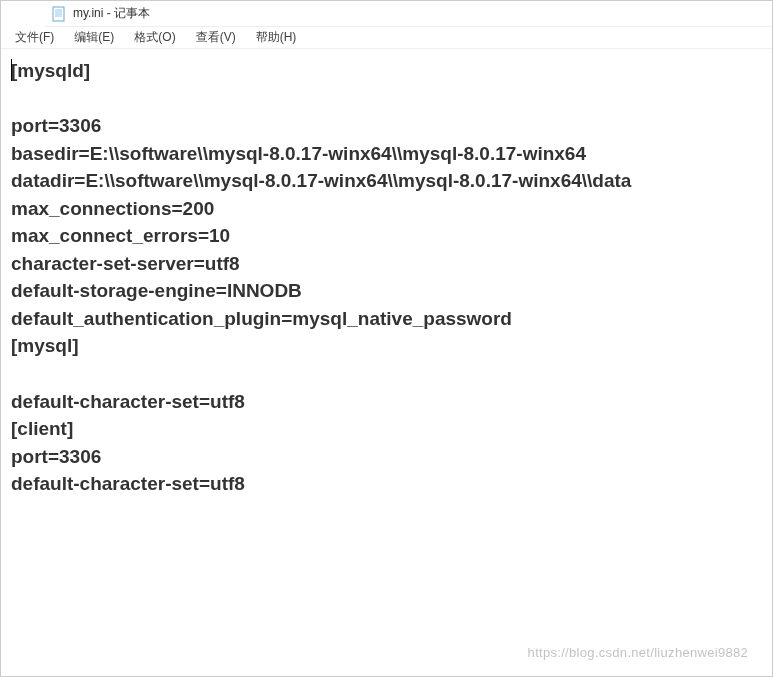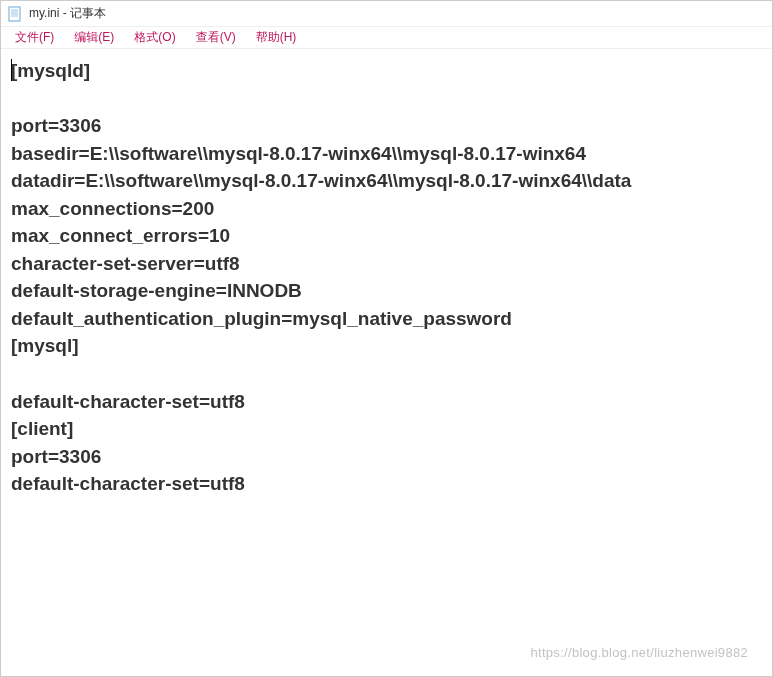--- a/index.html
+++ b/index.html
@@ -17,20 +17,21 @@
       overflow: hidden;
       position: relative;
     }
     .titlebar {
       height: 26px;
       background: #fff;
       display: flex;
       align-items: center;
       padding: 0 6px;
       border-bottom: 1px solid #eee;
+      margin-left: 44px;
     }
     .notepad-icon {
       width: 16px;
       height: 16px;
       margin-right: 6px;
       display: inline-flex;
       align-items: center;
       justify-content: center;
     }
     .title-text {
@@ -41,21 +42,21 @@
       height: 22px;
       display: flex;
       align-items: center;
       padding: 0 6px;
       gap: 4px;
       border-bottom: 1px solid #eee;
     }
     .menu-item {
       padding: 2px 8px;
       font-size: 12px;
-      color: #be185d;
+      color: #404040;
       cursor: pointer;
     }
     .editor {
       padding: 8px 10px;
       font-family: "Microsoft YaHei", "Segoe UI", sans-serif;
       font-size: 19px;
       line-height: 1.45;
       color: #333;
       white-space: pre;
       overflow: auto;
@@ -119,13 +120,13 @@
 character-set-server=utf8
 default-storage-engine=INNODB
 default_authentication_plugin=mysql_native_password
 [mysql]
 
 default-character-set=utf8
 [client]
 port=3306
 default-character-set=utf8</span></div>
 
-<div class="watermark">https://blog.blog.net/liuzhenwei9882</div>
+<div class="watermark">https://blog.csdn.net/liuzhenwei9882</div>
 
 </body></html>

